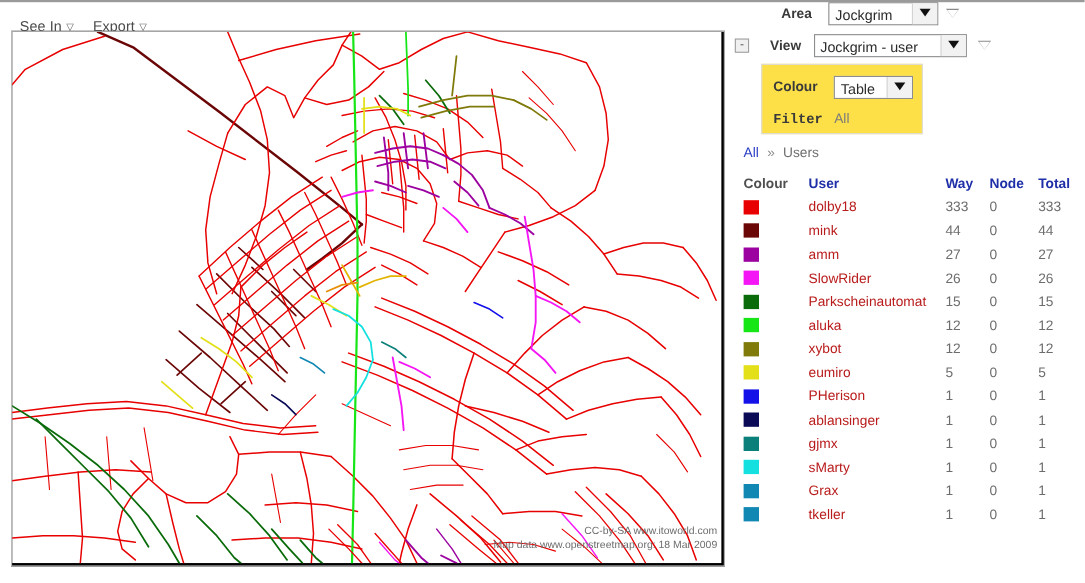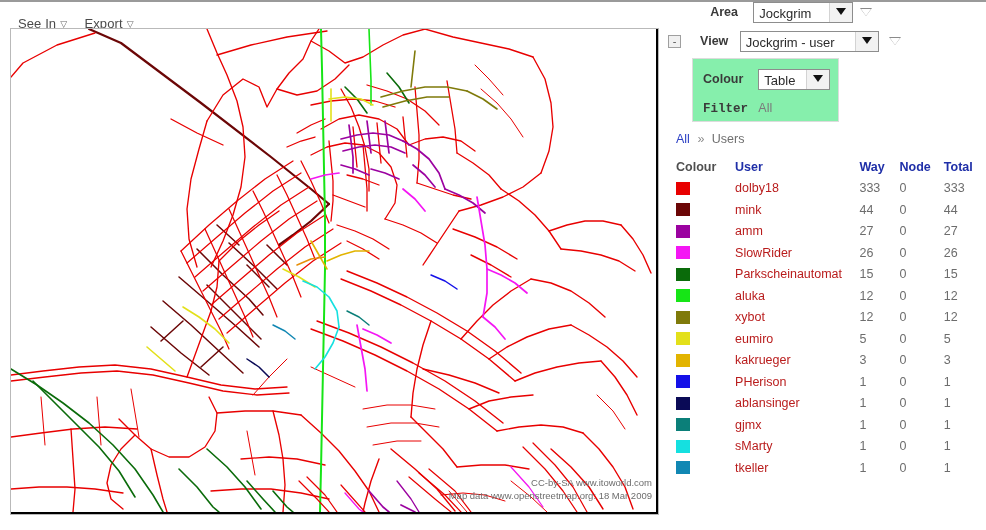--- a/index.html
+++ b/index.html
@@ -76,21 +76,21 @@
     border-top:8px solid #8a8a8a;
   }
   .outtri:after{
     content:"";position:absolute;left:-5px;top:-7px;width:0;height:0;
     border-left:5px solid transparent;border-right:5px solid transparent;
     border-top:7px solid #ffffff;
   }
 
   #subbox{
     position:absolute;left:24px;top:58px;width:147px;height:64px;
-    background:#86efac;border:1px solid #dcdcdc;box-sizing:border-box;
+    background:#fde047;border:1px solid #dcdcdc;box-sizing:border-box;
   }
   #subbox .srow{position:absolute;}
   #subbox .slabel{font-weight:bold;font-size:12.5px;color:#3a3a3a;}
   #subbox .sval{font-size:12.5px;color:#7b7b7b;}
 
   #breadcrumb{position:absolute;left:8px;top:132px;font-size:12.5px;}
   #breadcrumb a{color:#2b3fc4;text-decoration:none;cursor:pointer;}
   #breadcrumb .sep{color:#8d8d8d;margin:0 4px;}
   #breadcrumb .cur{color:#6f6f6f;}
 
@@ -497,29 +497,20 @@
           <td>
             <span class="sw" style="background: rgb(227, 224, 26);"></span>
           </td>
           <td><span class="uname">eumiro</span></td>
           <td class="num">5</td>
           <td class="num">0</td>
           <td class="num">5</td>
         </tr>
         <tr>
           <td>
-            <span class="sw" style="background: rgb(226, 180, 0);"></span>
-          </td>
-          <td><span class="uname">kakrueger</span></td>
-          <td class="num">3</td>
-          <td class="num">0</td>
-          <td class="num">3</td>
-        </tr>
-        <tr>
-          <td>
             <span class="sw" style="background: rgb(20, 16, 232);"></span>
           </td>
           <td><span class="uname">PHerison</span></td>
           <td class="num">1</td>
           <td class="num">0</td>
           <td class="num">1</td>
         </tr>
         <tr>
           <td>
             <span class="sw" style="background: rgb(10, 10, 86);"></span>
@@ -536,20 +527,29 @@
           <td><span class="uname">gjmx</span></td>
           <td class="num">1</td>
           <td class="num">0</td>
           <td class="num">1</td>
         </tr>
         <tr>
           <td>
             <span class="sw" style="background: rgb(21, 224, 224);"></span>
           </td>
           <td><span class="uname">sMarty</span></td>
+          <td class="num">1</td>
+          <td class="num">0</td>
+          <td class="num">1</td>
+        </tr>
+        <tr>
+          <td>
+            <span class="sw" style="background: rgb(17, 135, 179);"></span>
+          </td>
+          <td><span class="uname">Grax</span></td>
           <td class="num">1</td>
           <td class="num">0</td>
           <td class="num">1</td>
         </tr>
         <tr>
           <td>
             <span class="sw" style="background: rgb(17, 135, 179);"></span>
           </td>
           <td><span class="uname">tkeller</span></td>
           <td class="num">1</td>

